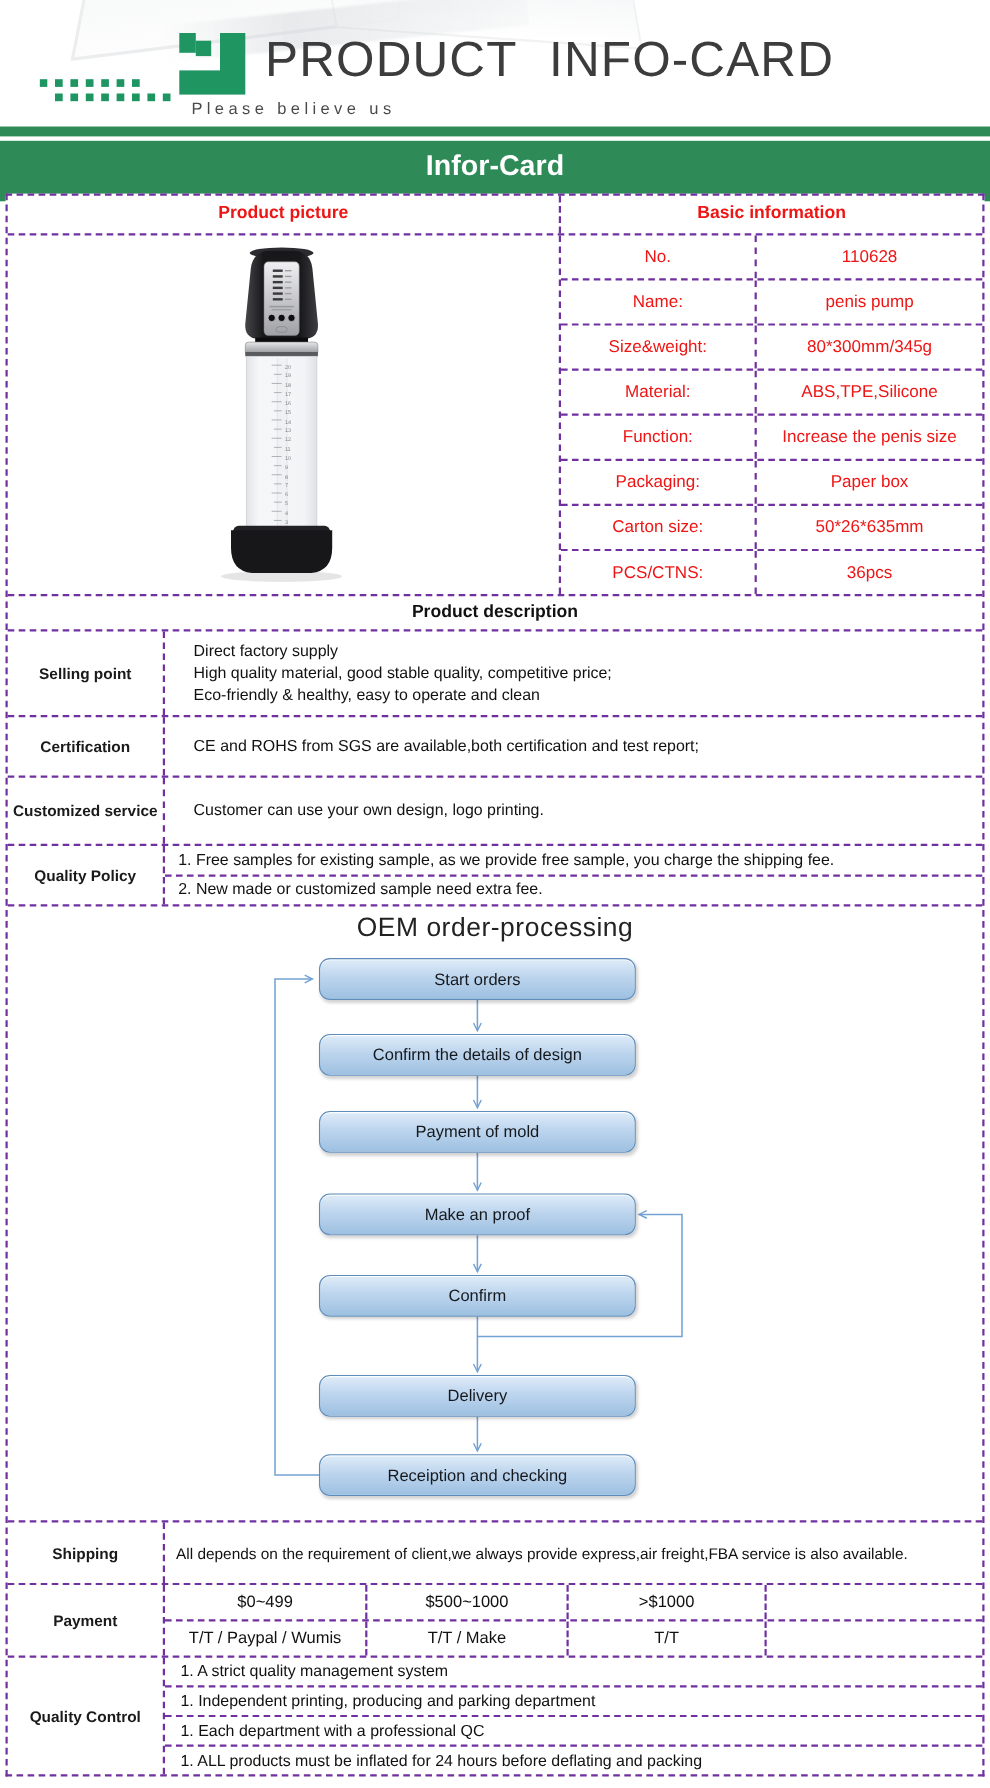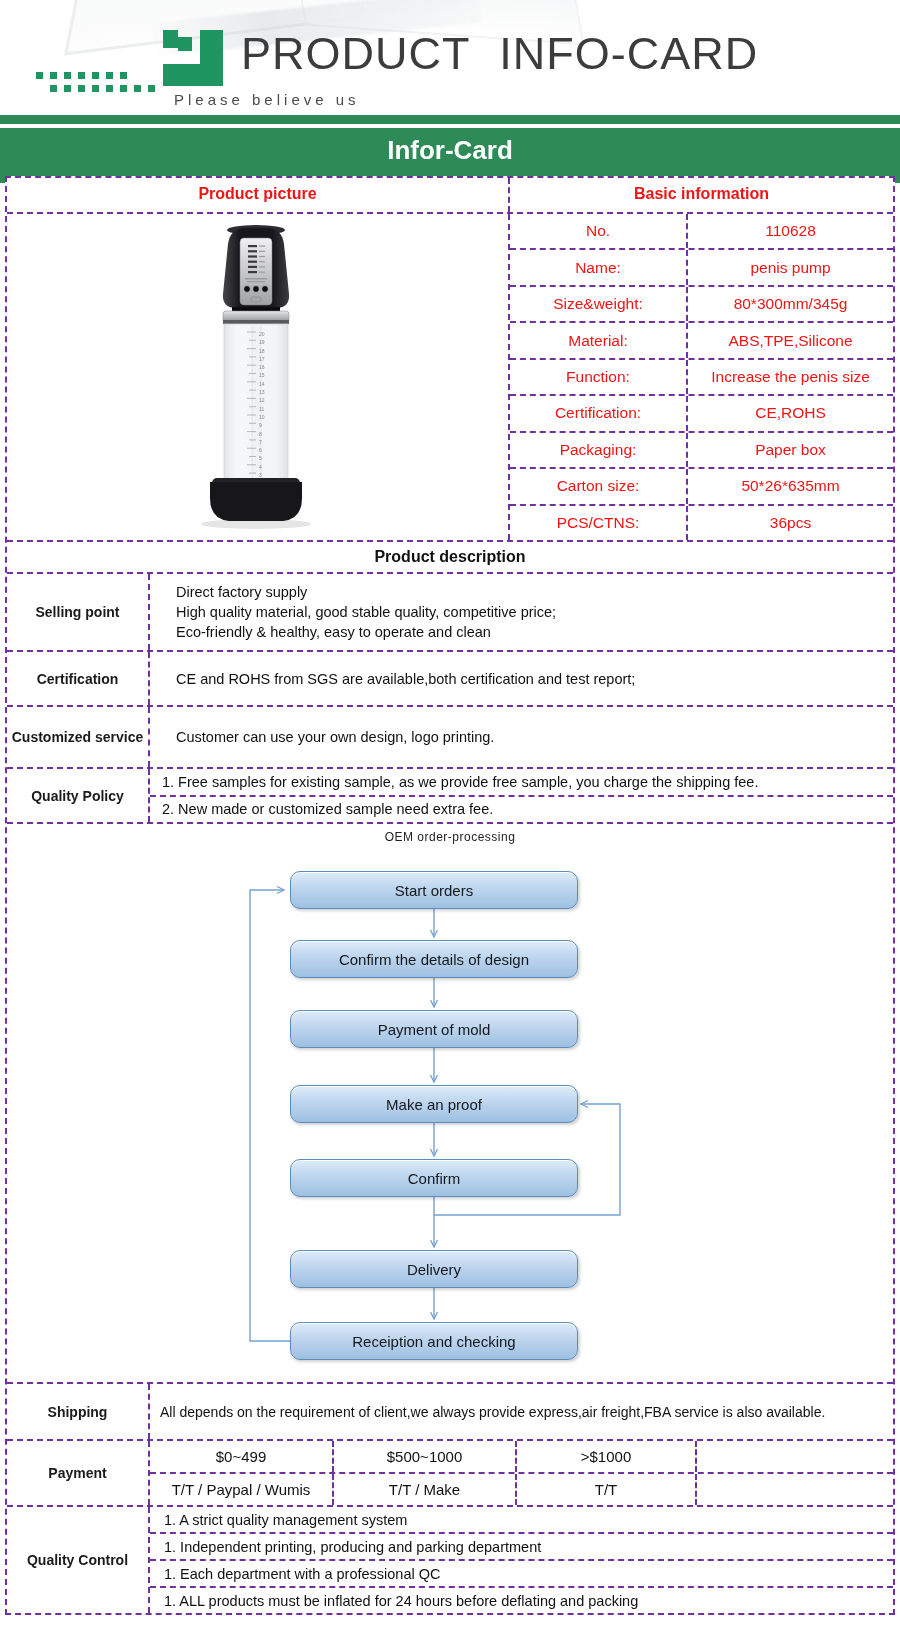--- a/index.html
+++ b/index.html
@@ -42,21 +42,21 @@
   .drow { display:flex; }
   .rowD { height:78px; } .rowE { height:55px; } .rowF { height:62px; } .rowG { height:55px; }
   .dlabel { width:143px; display:flex; align-items:center; justify-content:center; font-weight:bold; font-size:14px; text-align:center; }
   .dcontent { flex:1; display:flex; flex-direction:column; justify-content:center; padding-left:26px; }
   .dcontent .ln { font-size:14.5px; line-height:20px; color:#111; }
   .gcol { flex:1; display:flex; flex-direction:column; }
   .grow { flex:1; display:flex; align-items:center; padding-left:12px; font-size:14.5px; color:#111; }
 
   
   .rowH { height:560px; position:relative; }
-  .flow-title { position:absolute; left:0; top:6px; width:100%; text-align:center; font-size:12px; color:#222; letter-spacing:.5px; }
+  .flow-title { position:absolute; left:0; top:6px; width:100%; text-align:center; font-size:24px; color:#222; letter-spacing:.5px; }
   .fbox { position:absolute; left:283px; width:288px; height:38px; border:1.5px solid #5f8cba; border-radius:10px;
           background:linear-gradient(180deg,#dfecf8 0%,#bdd5ee 45%,#9dc0e1 100%);
           box-shadow:inset 0 1px 0 rgba(255,255,255,.85), 1.5px 2px 3px rgba(0,0,0,.18);
           display:flex; align-items:center; justify-content:center; font-size:15px; color:#15181c; }
   .fsvg { position:absolute; left:0; top:0; }
 
   
   .rowI { height:57px; }
   .shipTxt { flex:1; display:flex; align-items:center; padding-left:10px; font-size:14px; color:#111; }
   .rowJ { height:66px; }
@@ -247,24 +247,20 @@
           </div>
         <div class="brow bt">
             <div class="blabel br">Material:</div>
             <div class="bvalue">ABS,TPE,Silicone</div>
           </div>
         <div class="brow bt">
             <div class="blabel br">Function:</div>
             <div class="bvalue">Increase the penis size</div>
           </div>
         <div class="brow bt">
-            <div class="blabel br">Certification:</div>
-            <div class="bvalue">CE,ROHS</div>
-          </div>
-        <div class="brow bt">
             <div class="blabel br">Packaging:</div>
             <div class="bvalue">Paper box</div>
           </div>
         <div class="brow bt">
             <div class="blabel br">Carton size:</div>
             <div class="bvalue">50*26*635mm</div>
           </div>
         <div class="brow bt">
             <div class="blabel br">PCS/CTNS:</div>
             <div class="bvalue">36pcs</div>

